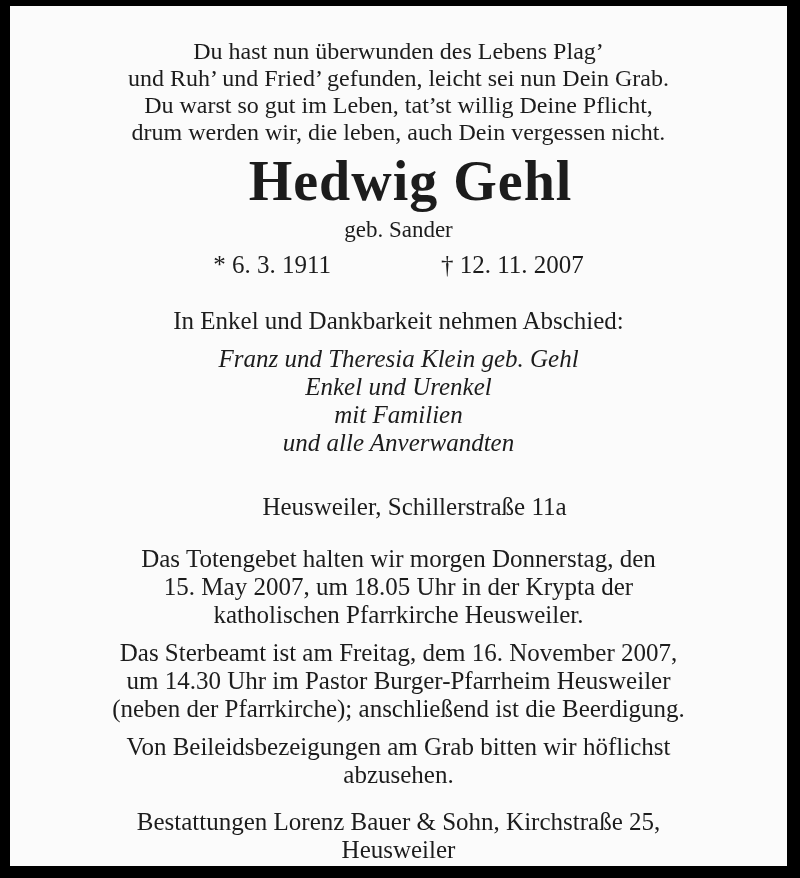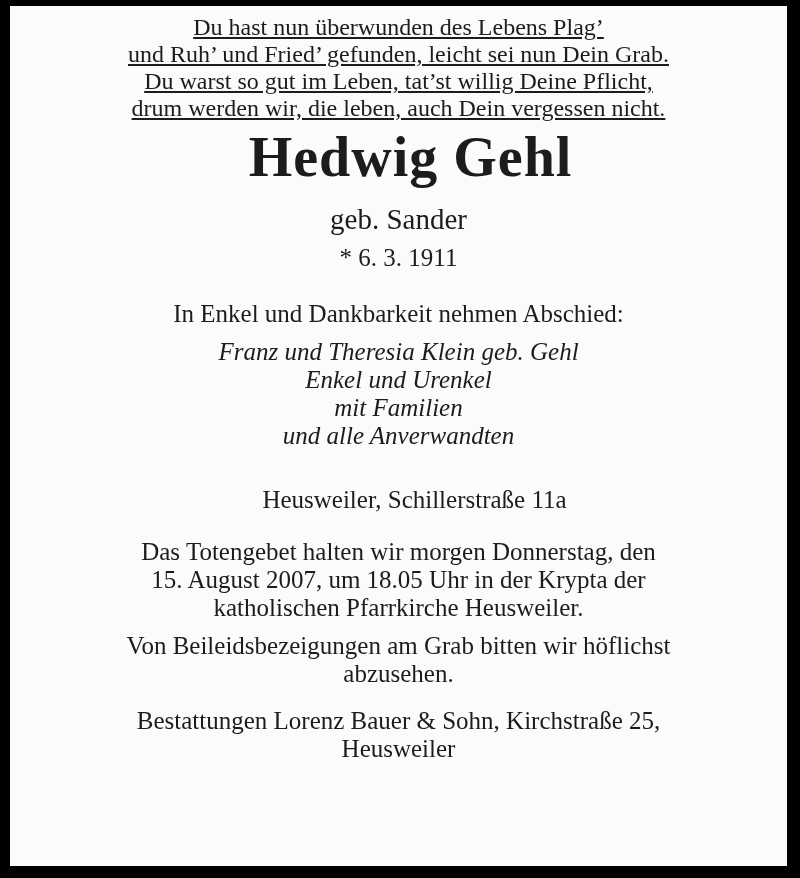--- a/index.html
+++ b/index.html
@@ -20,36 +20,35 @@
     left: 10px;
     right: 13px;
     bottom: 12px;
     background: #fbfbfb;
     color: #1c1c1c;
     text-align: center;
   }
   .multiline { white-space: pre-line; }
 
   .verse {
-    padding-top: 8px;
+    padding-top: 32px;
     font-size: 24px;
     line-height: 27px;
-    text-decoration: underline;
   }
   .name {
     font-size: 56px;
     line-height: 1.05;
     font-weight: bold;
     margin: 6px 0 0 0;
     letter-spacing: 1px;
     padding-left: 24px;
   }
   .maiden {
-    font-size: 29px;
-    margin-top: 16px;
+    font-size: 23px;
+    margin-top: 6px;
   }
   .dates {
     font-size: 25px;
     margin-top: 8px;
     display: flex;
     justify-content: center;
     gap: 110px;
     align-items: center;
   }
   .intro {
@@ -90,35 +89,39 @@
 und Ruh’ und Fried’ gefunden, leicht sei nun Dein Grab.
 Du warst so gut im Leben, tat’st willig Deine Pflicht,
 drum werden wir, die leben, auch Dein vergessen nicht.</div>
 
   <h1 class="name">Hedwig Gehl</h1>
 
   <div class="maiden">geb. Sander</div>
 
   <div class="dates">
     <span>* 6. 3. 1911</span>
+    <span>† 12. 11. 2007</span>
   </div>
 
   <div class="intro">In Enkel und Dankbarkeit nehmen Abschied:</div>
 
   <div class="mourners multiline">Franz und Theresia Klein geb. Gehl
 Enkel und Urenkel
 mit Familien
 und alle Anverwandten</div>
 
   <div class="address">Heusweiler, Schillerstraße 11a</div>
 
   <div class="para multiline">Das Totengebet halten wir morgen Donnerstag, den
-15. August 2007, um 18.05 Uhr in der Krypta der
+15. May 2007, um 18.05 Uhr in der Krypta der
 katholischen Pfarrkirche Heusweiler.</div>
 
+  <div class="para multiline">Das Sterbeamt ist am Freitag, dem 16. November 2007,
+um 14.30 Uhr im Pastor Burger-Pfarrheim Heusweiler
+(neben der Pfarrkirche); anschließend ist die Beerdigung.</div>
 
   <div class="para multiline">Von Beileidsbezeigungen am Grab bitten wir höflichst
 abzusehen.</div>
 
   <div class="undertaker multiline">Bestattungen Lorenz Bauer &amp; Sohn, Kirchstraße 25,
 Heusweiler</div>
 
 </div>
 
 </body></html>

